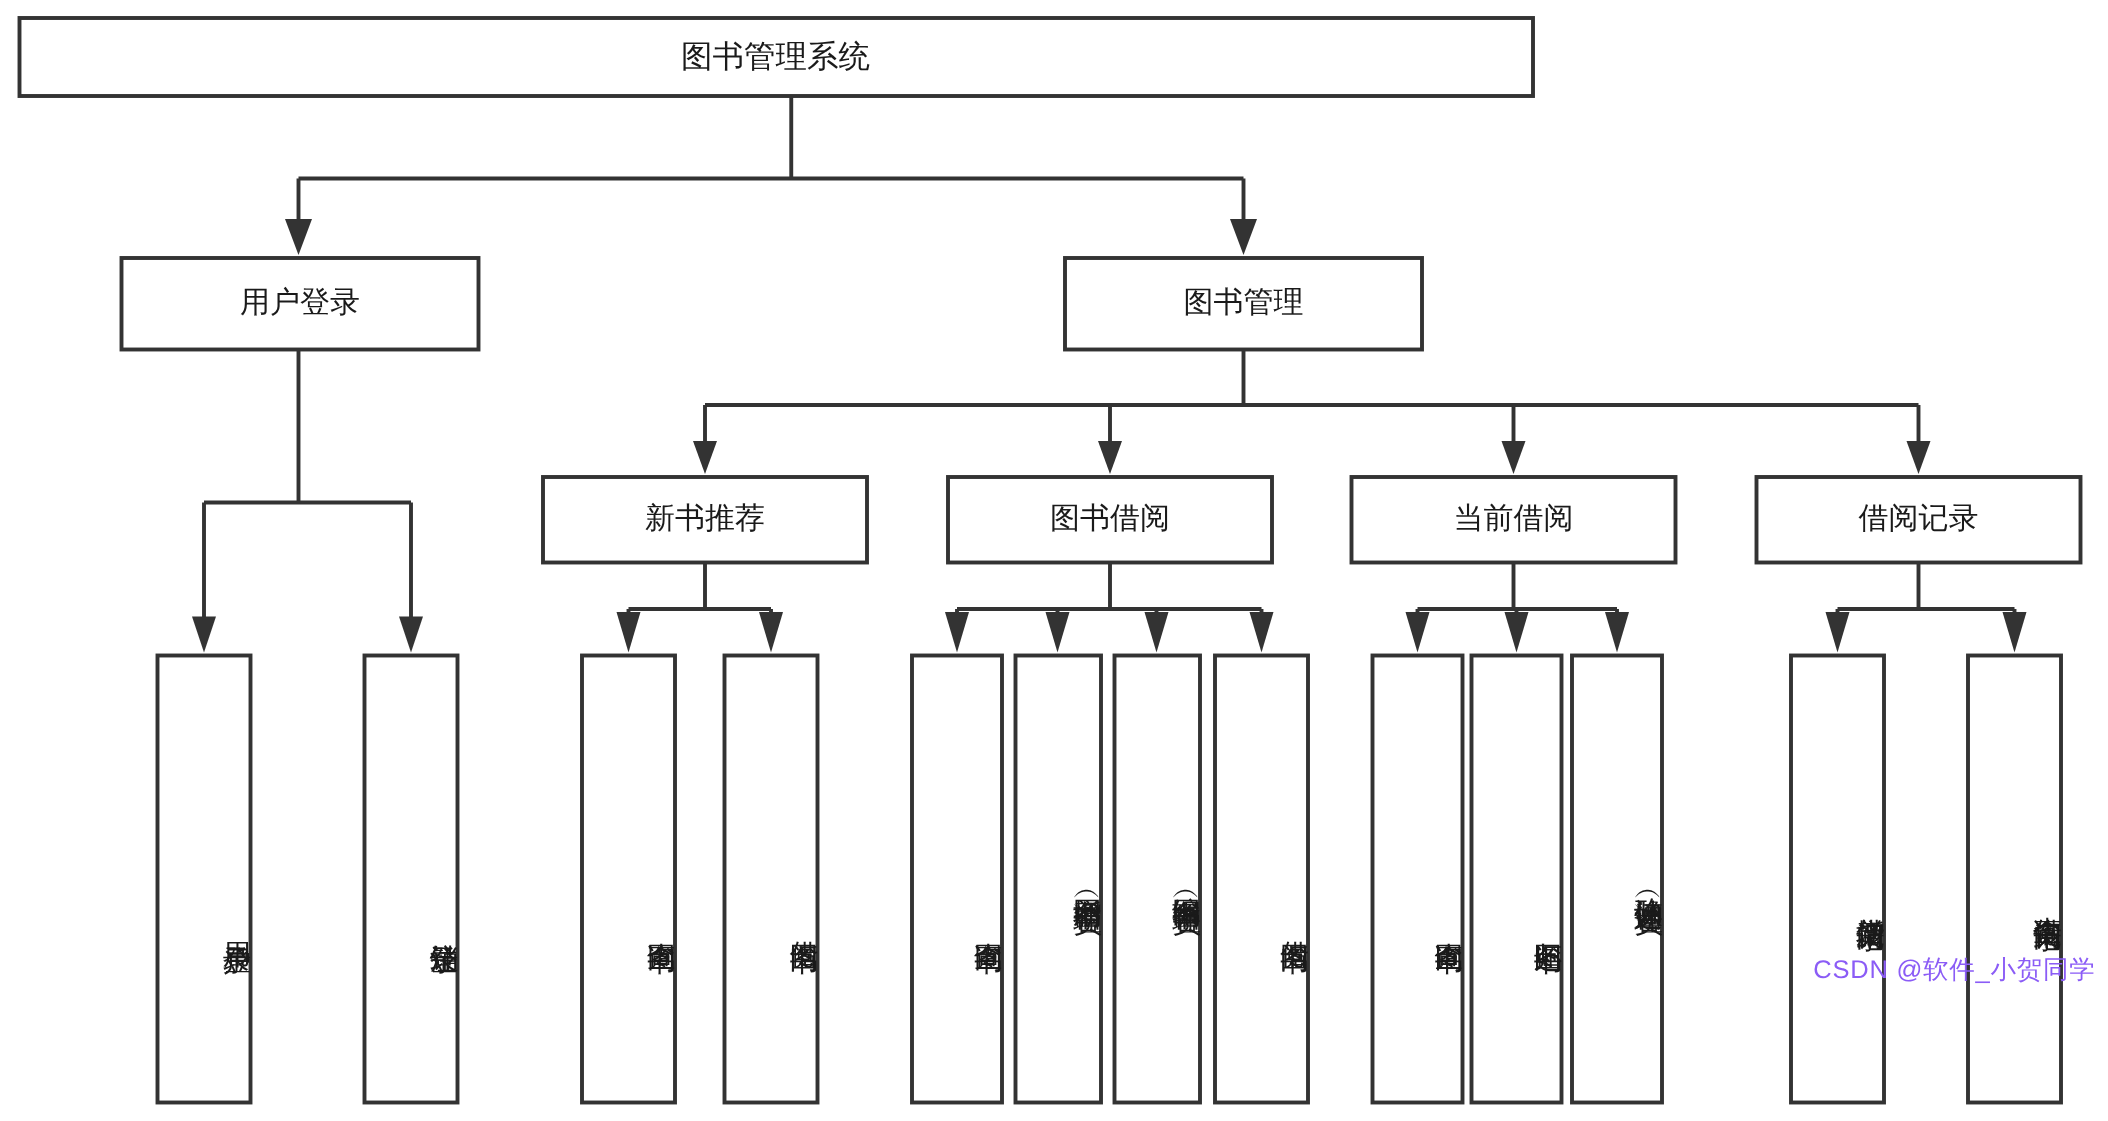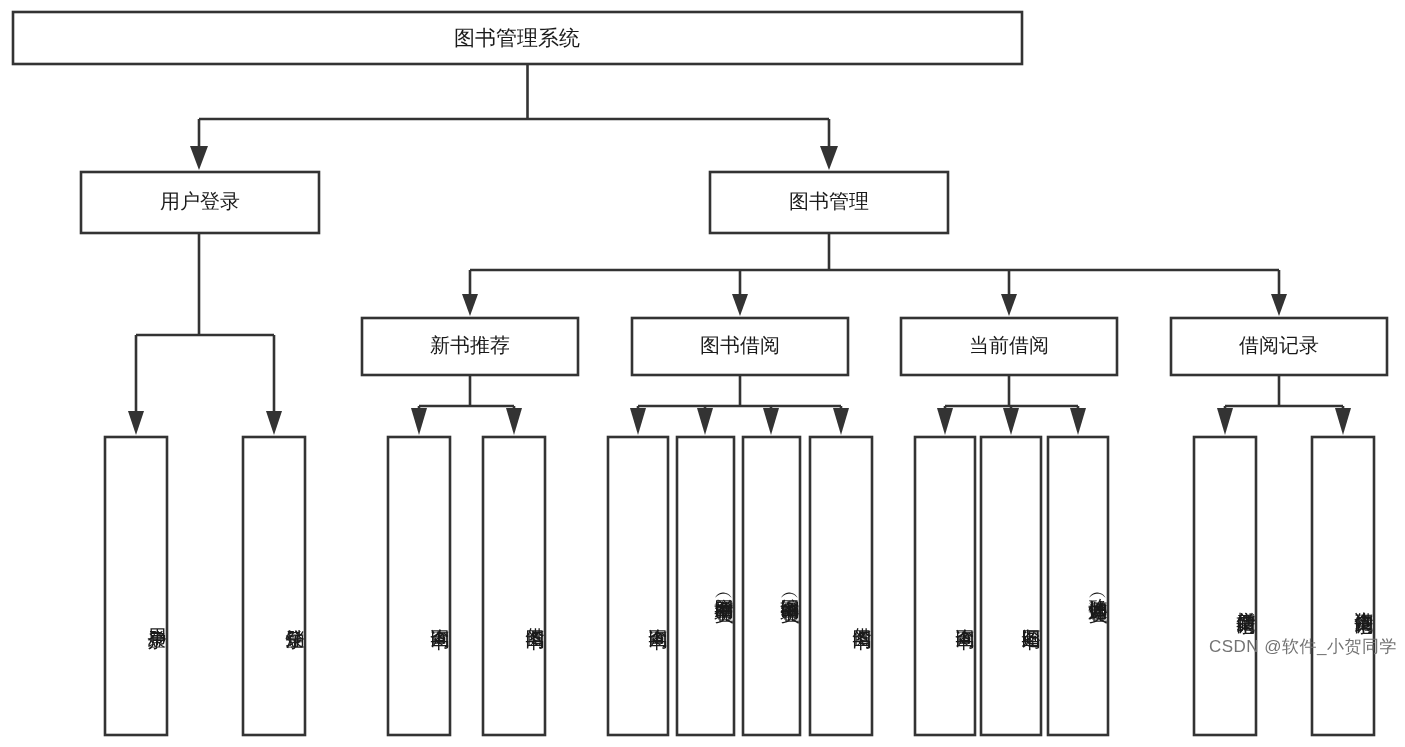--- a/index.html
+++ b/index.html
@@ -73,21 +73,21 @@
     display: flex;
     align-items: flex-start;
     justify-content: center;
   }
   .watermark {
     position: absolute;
     right: 8px;
     bottom: 6px;
     font-family: "Liberation Sans", "DejaVu Sans", sans-serif;
     font-size: 17px;
-    color: #737373;
+    color: #8b5cf6;
     letter-spacing: 0.5px;
     white-space: nowrap;
     user-select: none;
   }
 </style>
 </head>
 <body>
 
 <div id="diagram-root">
 

